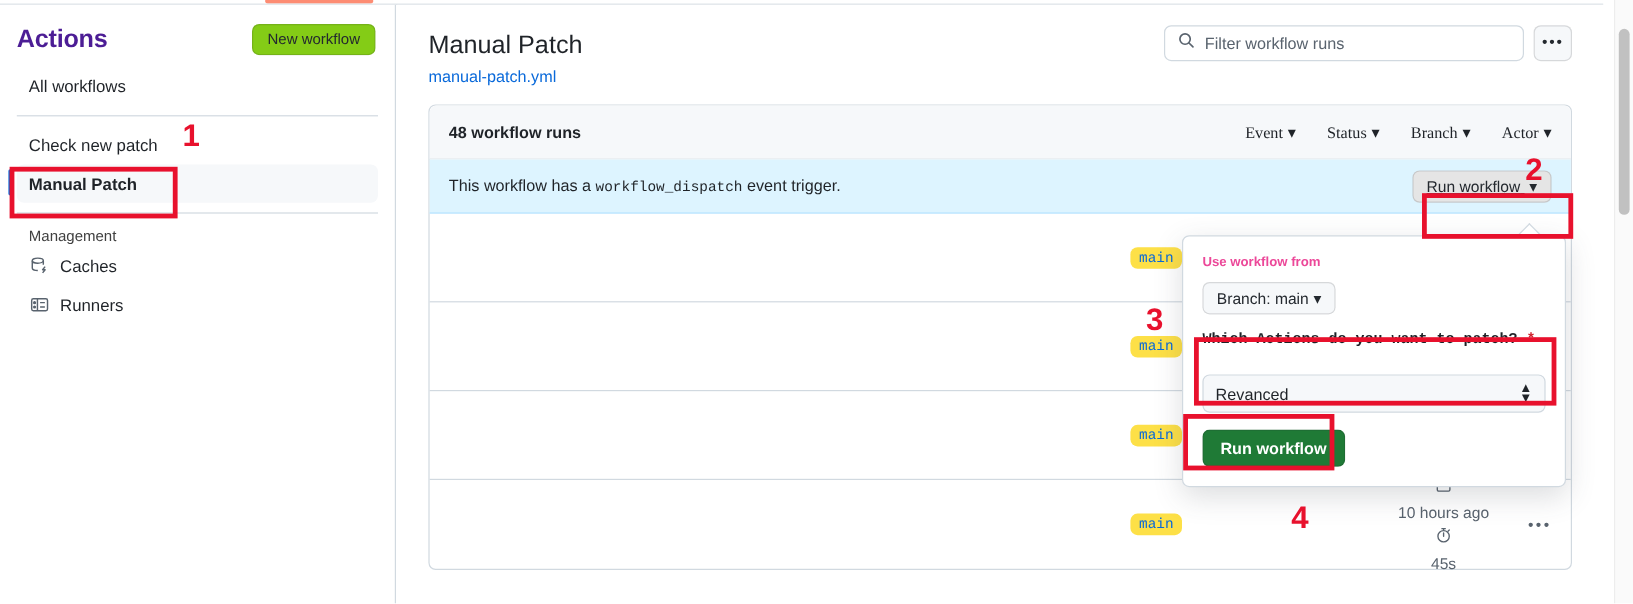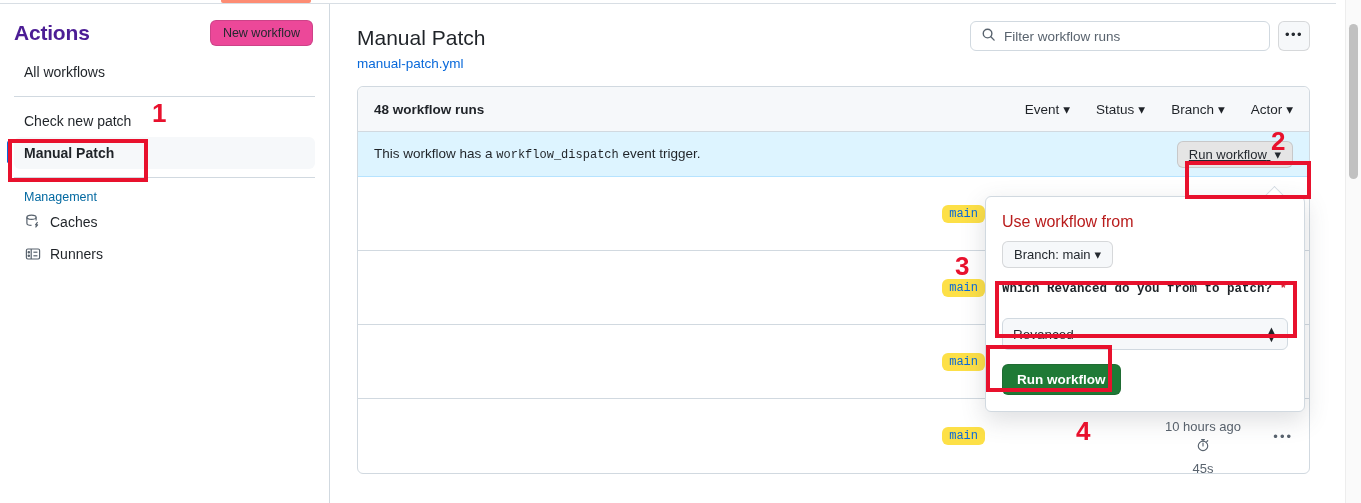--- a/index.html
+++ b/index.html
@@ -38,21 +38,21 @@
   }
   .sidebar-head {
     display: flex; align-items: center; justify-content: space-between;
     padding: 16px 16px 10px 14px;
   }
   .actions-title {
     font-size: 21px; font-weight: 700; color: #4c1d95; letter-spacing: -0.2px;
   }
   .new-workflow-btn {
     font-size: 12.5px; color: #24292f;
-    background: #ec4899;
+    background: #84cc16;
     border: 1px solid rgba(31,35,40,0.15);
     border-radius: 6px;
     padding: 5px 12px;
     cursor: pointer;
     white-space: nowrap;
   }
   .nav-list { padding: 0 14px; }
   .nav-item {
     display: flex; 
     font-size: 14px; color: #1f2328;
@@ -70,21 +70,21 @@
     content: "";
     position: absolute; left: -7px; top: 4px;
     width: 3px; height: 22px;
     background: #0969da; border-radius: 6px;
   }
   .nav-divider {
     height: 1px; background: #d1d9e0;
     margin: 8px 14px;
   }
   .nav-section-label {
-    font-size: 12.5px; color: #0369a1;
+    font-size: 12.5px; color: #404040;
     padding: 4px 24px 2px 24px;
     font-weight: 400;
   }
   .nav-item .ico {
     width: 17px; height: 17px; margin-right: 9px;
     display: inline-flex; align-items: center; justify-content: center;
     color: #59636e; flex: 0 0 auto;
   }
 
   
@@ -134,21 +134,21 @@
   .runs-header {
     display: flex; align-items: center; justify-content: space-between;
     background: #f6f8fa;
     border-bottom: 1px solid #d1d9e0;
     border-radius: 6px 6px 0 0;
     padding: 12px 16px;
     height: 45px;
   }
   .runs-count { font-size: 13.5px; font-weight: 600; color: #1f2328; }
   .filters { display: flex; gap: 26px; }
-  .filter-drop { font-size: 13.5px; color: #1f2328; cursor: pointer; white-space: nowrap; }
+  .filter-drop { font-size: 13.5px; color: #1f2328; cursor: pointer; white-space: nowrap; font-family: Liberation Serif, serif; }
   .caret { display:inline-block; margin-left: 4px; }
 
   .dispatch-banner {
     display: flex; align-items: center; justify-content: space-between;
     background: #ddf4ff;
     border-bottom: 1px solid #b6e3ff;
     padding: 12px 16px;
     height: 45px;
     position: relative;
   }
@@ -209,21 +209,21 @@
   }
   .wf-dropdown::before {
     content: "";
     position: absolute; right: 22px; top: -8px;
     width: 14px; height: 14px;
     background: #ffffff;
     border-left: 1px solid #d1d9e0;
     border-top: 1px solid #d1d9e0;
     transform: rotate(45deg);
   }
-  .dd-label { font-size: 16px; font-weight: 400; color: #b91c1c; }
+  .dd-label { font-size: 11px; font-weight: 700; color: #ec4899; }
   .branch-select {
     margin-top: 10px;
     display: inline-flex; align-items: center;
     font-size: 13px; color: #24292f;
     background: #f6f8fa;
     border: 1px solid rgba(31,35,40,0.15);
     border-radius: 6px;
     padding: 5px 11px;
     cursor: pointer;
   }
@@ -466,21 +466,21 @@
     </div>
   </main>
 
   <div class="wf-dropdown">
     <div class="dd-label">Use workflow from</div>
     <div class="branch-select">
       <span>Branch: main</span>
       <span class="caret">▾</span>
     </div>
     <div class="input-label">
-      <span>Which Revanced do you from to patch?</span>
+      <span>Which Actions do you want to patch?</span>
       <span class="req-star">*</span>
     </div>
     <div class="input-select">
       <span>Revanced</span>
       <span class="stepper">▲<br>▼</span>
     </div>
     <button class="green-btn">Run workflow</button>
   </div>
 
   <div class="hl" style="left:8px; top:139px; width:140px; height:43px;"></div>

